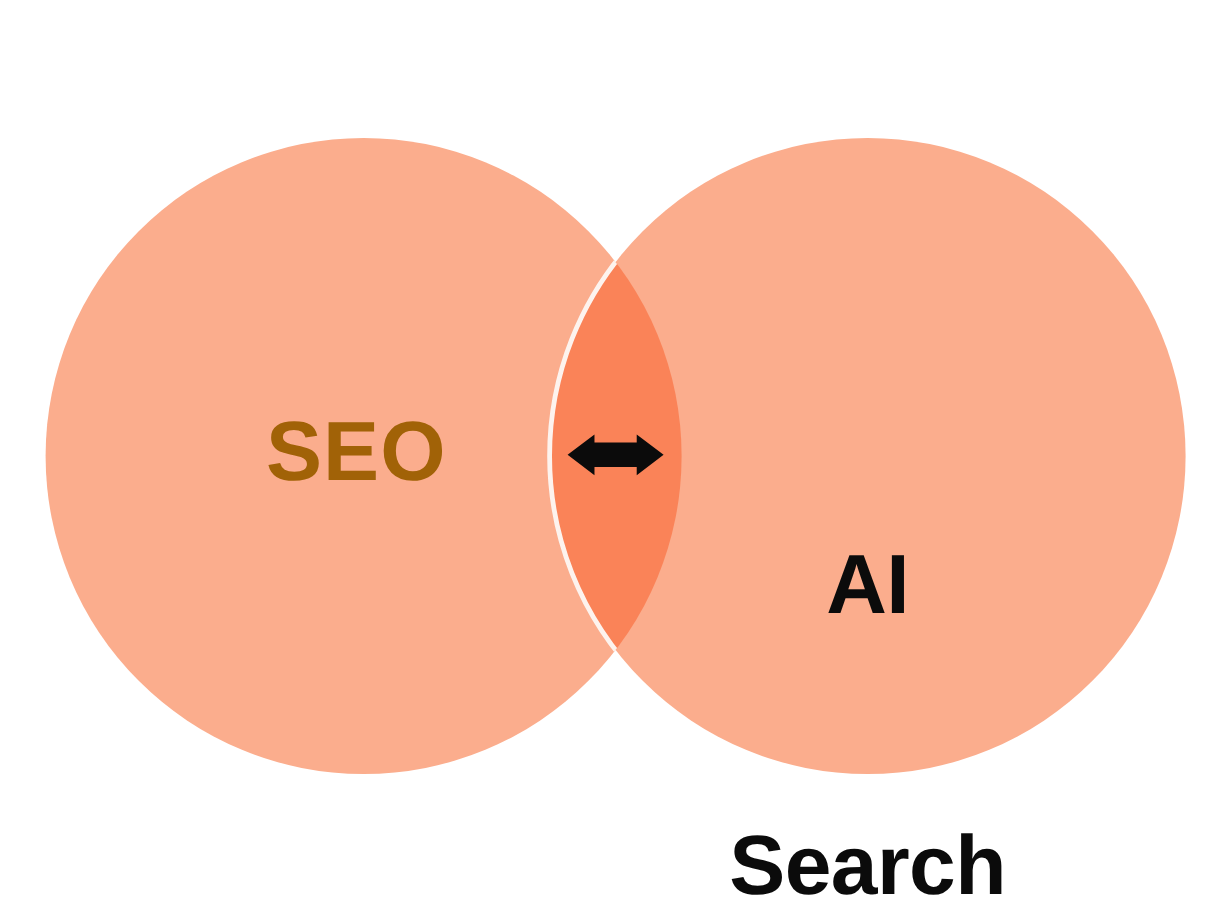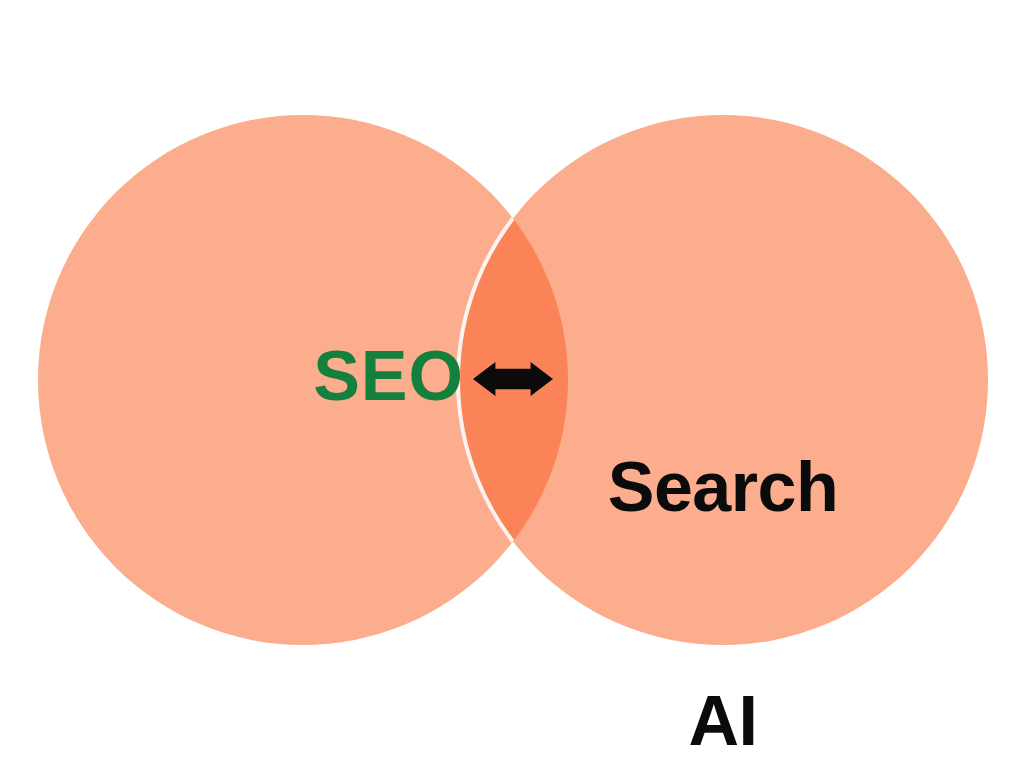--- a/index.html
+++ b/index.html
@@ -77,20 +77,20 @@
     <g clip-path="url(#clip-left-circle)">
       <circle id="overlap-lens" cx="723" cy="380" r="265" fill="#FA8358"></circle>
       <circle id="overlap-divider-stroke" cx="723" cy="380" r="265" fill="none" stroke="#FDF3EE" stroke-width="4"></circle>
     </g>
 
     <g id="connector-arrow">
       <path id="arrow-shape" d="M 473 379 L 495.4 362 L 495.4 368.8 L 530.6 368.8 L 530.6 362 L 553 379 L 530.6 396 L 530.6 389.2 L 495.4 389.2 L 495.4 396 Z" fill="#0B0B0B"></path>
     </g>
   </svg>
 
-  <div class="venn-label" id="label-seo" style="color: #15803d; text-align: right;">SEO</div>
+  <div class="venn-label" id="label-seo" style="color: #a16207;">SEO</div>
 
   <div class="venn-label" id="label-ai-search" style="color: rgb(11, 11, 11);">
+    <span class="label-line">AI</span>
     <span class="label-line">Search</span>
-    <span class="label-line">AI</span>
   </div>
 
 </div>
 
 </body></html>

